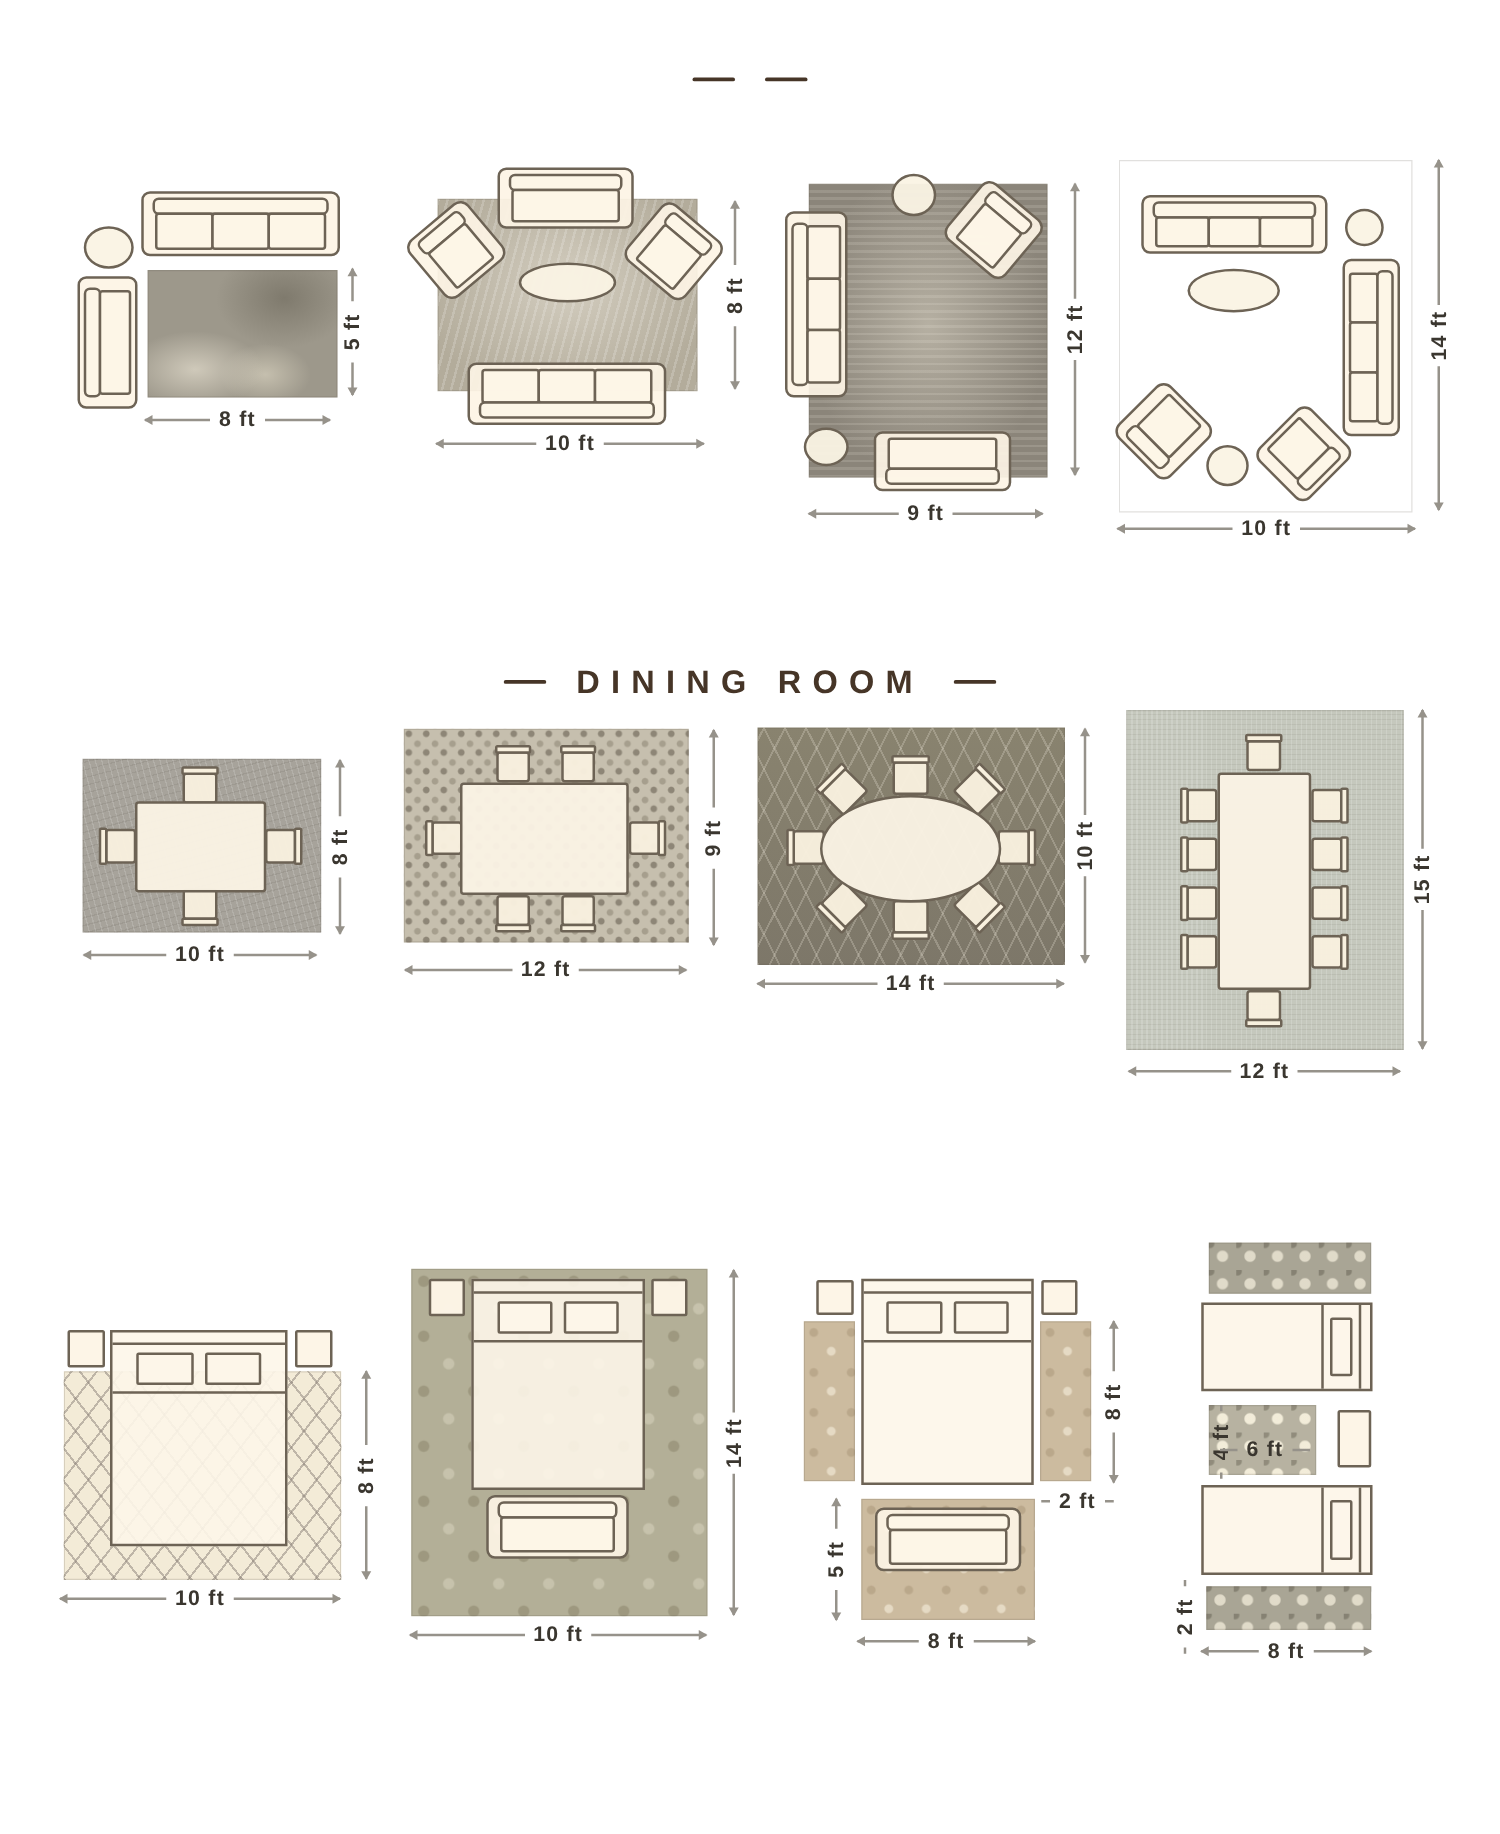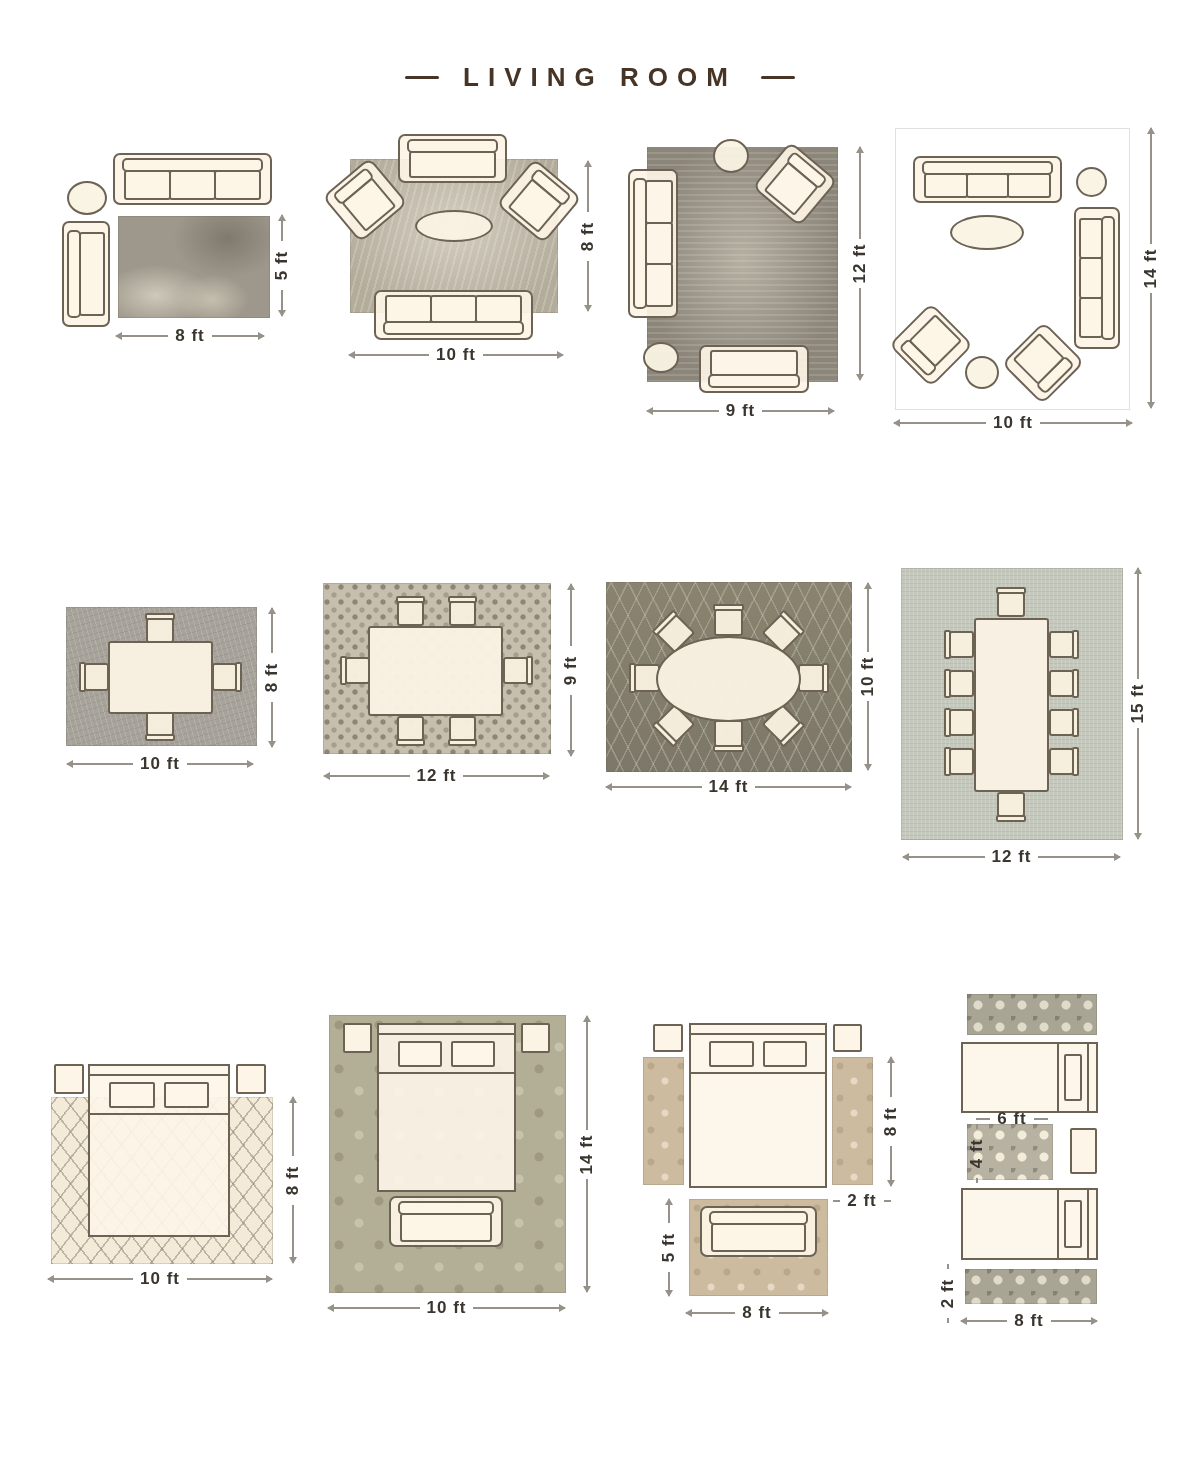--- a/index.html
+++ b/index.html
@@ -107,21 +107,20 @@
   .dim-v .ln.t::before{content:"";position:absolute;top:-1px;left:-3px;border-bottom:7px solid #96928a;border-left:4px solid transparent;border-right:4px solid transparent;}
   .dim-v .ln.b::after{content:"";position:absolute;bottom:-1px;left:-3px;border-top:7px solid #96928a;border-left:4px solid transparent;border-right:4px solid transparent;}
 </style>
 </head>
 <body>
 
 <div class="canvas">
 
   <div class="sec-title" style="top:62px">
     <span class="tdash"></span>
-    <h2>LIVING ROOM</h2>
     <span class="tdash"></span>
   </div>
 
   <div class="rug r-lr1" style="left:118px;top:216px;width:152px;height:102px"></div>
   <div class="sofa" style="left:113px;top:153px;width:159px;height:52px">
       <b></b>
       <span>
         <i></i>
         <i></i>
         <i></i>
@@ -254,20 +253,25 @@
     <span class="ln t"></span>
       <span class="lbl">14 ft</span>
       <span class="ln b"></span>
   </div>
   <div class="dim dim-h" style="left:894px;top:414px;width:238px">
     <span class="ln l"></span>
       <span class="lbl">10 ft</span>
       <span class="ln r"></span>
   </div>
 
+  <div class="sec-title" style="top:530px">
+    <span class="tdash"></span>
+    <h2>DINING ROOM</h2>
+    <span class="tdash"></span>
+  </div>
 
   <div class="rug r-dr1" style="left:66px;top:607px;width:191px;height:139px"></div>
   <div class="chair chN" style="left:146px;top:618px;width:28px;height:25px"></div>
   <div class="chair chS" style="left:146px;top:711px;width:28px;height:25px"></div>
   <div class="chair chW" style="left:84px;top:663px;width:25px;height:28px"></div>
   <div class="chair chE" style="left:212px;top:663px;width:25px;height:28px"></div>
   <div class="tbl" style="left:108px;top:641px;width:105px;height:73px"></div>
   <div class="dim dim-v" style="left:262px;top:608px;height:139px">
     <span class="ln t"></span>
       <span class="lbl">8 ft</span>
@@ -440,21 +444,21 @@
         <i></i>
       </div>
       <div class="hb"></div>
   </div>
   <div class="rug r-br4" style="left:967px;top:1124px;width:86px;height:56px;filter:brightness(1.08)"></div>
   <div class="dim dim-v" style="left:967px;top:1124px;height:56px">
     <span class="ln"></span>
       <span class="lbl">4 ft</span>
       <span class="ln"></span>
   </div>
-  <div class="dim dim-h" style="left:976px;top:1110px;width:72px">
+  <div class="dim dim-h" style="left:976px;top:1151px;width:72px">
     <span class="ln"></span>
       <span class="lbl">6 ft</span>
       <span class="ln"></span>
   </div>
   <div class="nstand" style="left:1070px;top:1128px;width:27px;height:46px"></div>
   <div class="bedh" style="left:961px;top:1188px;width:137px;height:72px">
     <div class="bb"></div>
       <div class="pw">
         <i></i>
       </div>

